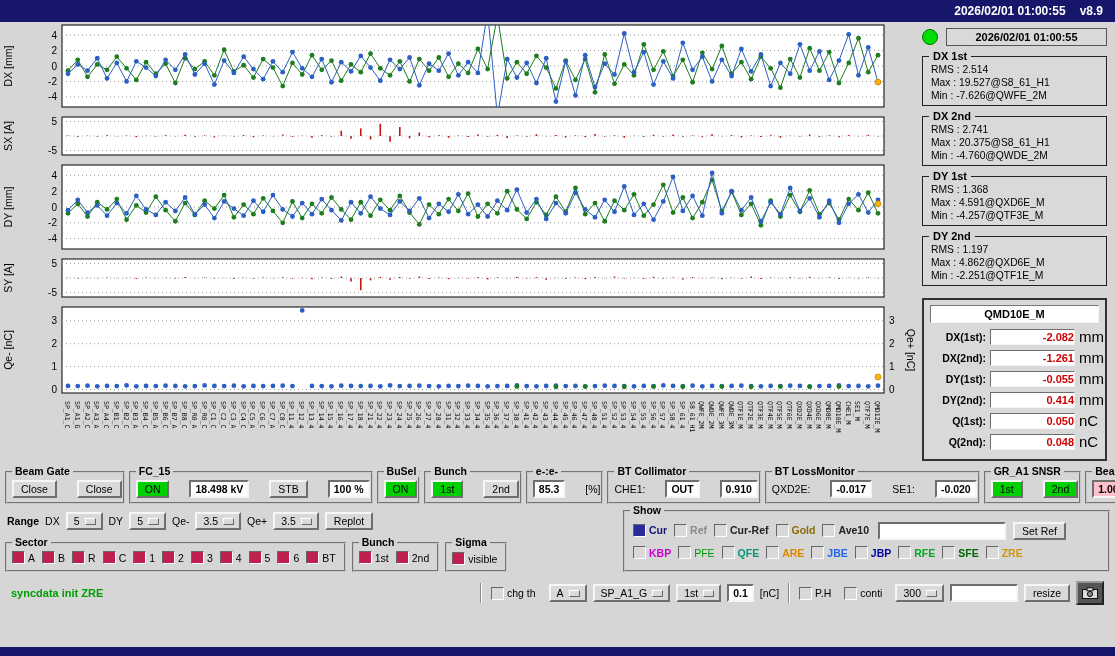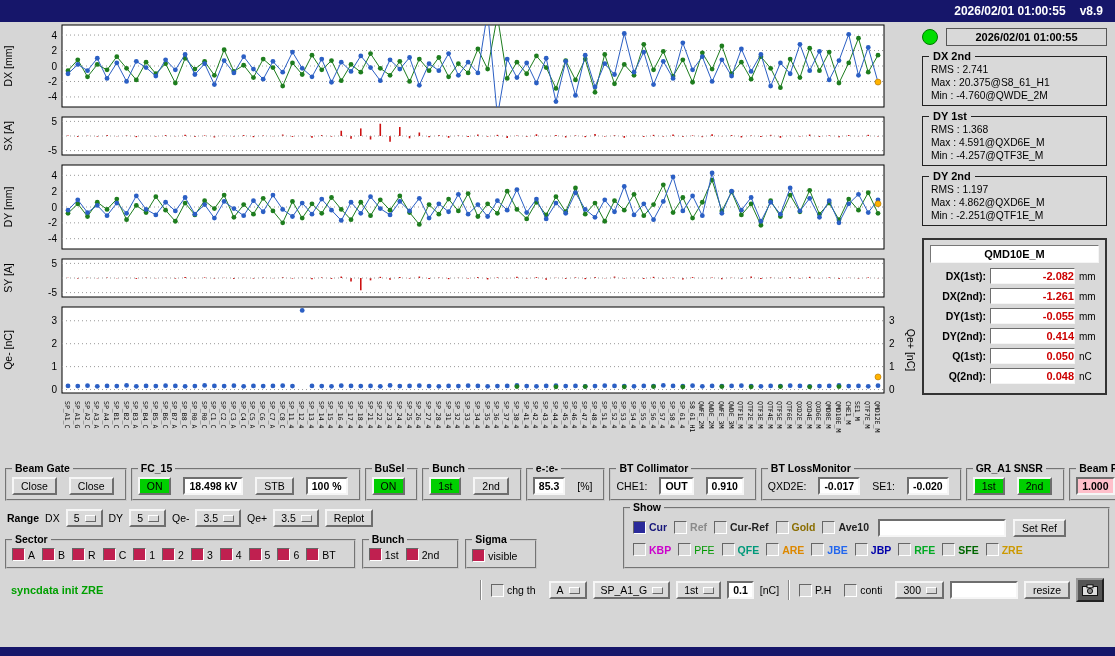--- a/index.html
+++ b/index.html
@@ -25,39 +25,39 @@
   .statbox{position:relative;border:1px solid #222;background:#d9d9d9;margin:10px 0 6px 0;padding:6px 6px 3px 8px;}
   .statbox .stitle{position:absolute;top:-7px;left:6px;background:#d6d6d6;padding:0 4px;font-weight:bold;font-size:11px;}
   .statline{font-size:10.3px;padding:1px 0;white-space:nowrap;}
   .monbox{border:2px solid #333;background:#d9d9d9;padding:5px 6px;margin-top:12px;}
   .montitle{background:#fff;border:1px solid #777;border-right-color:#f5f5f5;border-bottom-color:#f5f5f5;
     text-align:center;font-weight:bold;padding:2px 0;margin-bottom:5px;}
   .monrow{display:flex;align-items:center;gap:4px;margin:4px 0;}
   .monlabel{width:56px;text-align:right;font-size:10.5px;font-weight:bold;white-space:nowrap;}
   .monval{flex:1;background:#fff;border:1px solid #6e6e6e;border-right-color:#f5f5f5;border-bottom-color:#f5f5f5;
     color:#cc0000;font-weight:bold;text-align:right;padding:1px 0;}
-  .monunit{width:20px;font-size:10px;}
+  .monunit{width:20px;font-size:15px;}
   .btn{display:inline-block;padding:1px 7px;font-size:10.5px;background:#d9d9d9;
     border-top:2px solid #f6f6f6;border-left:2px solid #f6f6f6;border-right:2px solid #6e6e6e;border-bottom:2px solid #6e6e6e;
     white-space:nowrap;cursor:default;}
   .btn.green{background:#00cf00;}
   .disp{display:inline-block;padding:1px 4px;font-size:10.5px;font-weight:bold;background:#fff;
     border-top:2px solid #6e6e6e;border-left:2px solid #6e6e6e;border-right:2px solid #f6f6f6;border-bottom:2px solid #f6f6f6;
     white-space:nowrap;}
   .disp.pink{background:#ffc0cb;}
   .opt{display:inline-block;position:relative;padding:1px 21px 1px 6px;font-size:10.5px;background:#d9d9d9;
     border-top:2px solid #f6f6f6;border-left:2px solid #f6f6f6;border-right:2px solid #6e6e6e;border-bottom:2px solid #6e6e6e;
     white-space:nowrap;cursor:default;}
   .opt::after{content:'';position:absolute;right:5px;top:50%;margin-top:-3px;width:9px;height:5px;background:#d9d9d9;
     border-top:1px solid #fff;border-left:1px solid #fff;border-right:1px solid #666;border-bottom:1px solid #666;}
   .cb{width:11px;height:11px;display:inline-block;flex:none;background:#d9d9d9;
     border-top:1px solid #666;border-left:1px solid #666;border-right:1px solid #fff;border-bottom:1px solid #fff;}
   .cbitem{display:inline-flex;align-items:center;gap:3px;margin-right:7px;cursor:default;}
-  .frame{position:relative;border:2px groove #c8c8c8;padding:7px 11px 4px 5px;display:inline-flex;
-    align-items:center;gap:12px;vertical-align:top;}
+  .frame{position:relative;border:2px groove #c8c8c8;padding:7px 1px 4px 5px;display:inline-flex;
+    align-items:center;gap:20px;vertical-align:top;}
   .flabel{position:absolute;top:-8px;left:5px;background:#d6d6d6;padding:0 3px;font-size:10.5px;font-weight:bold;white-space:nowrap;}
   .lbl{font-size:10.5px;white-space:nowrap;}
   
   .controls{padding:2px 5px 0 5px;}
   .ctl-row1{display:flex;gap:4px;align-items:stretch;margin-top:8px;}
   .midrows{display:flex;margin-top:6px;gap:6px;}
   .midleft{width:612px;}
   .rangerow{display:flex;align-items:center;gap:6px;padding:2px 0 4px 2px;}
   .row3{display:flex;gap:6px;margin-top:8px;}
   .showframe{flex:1;position:relative;border:2px groove #c8c8c8;padding:8px 6px 4px 8px;}
@@ -876,20 +876,26 @@
       </div>
   </div>
 
   <div class="rightpanel">
     <div class="ledrow">
       <span class="led"></span>
       <span class="tsbox">2026/02/01 01:00:55</span>
     </div>
     <div id="statboxes">
         <div class="statbox">
+          <div class="stitle">DX 1st</div>
+          <div class="statline">RMS : 2.514</div>
+          <div class="statline">Max : 19.527@S8_61_H1</div>
+          <div class="statline">Min : -7.626@QWFE_2M</div>
+        </div>
+        <div class="statbox">
           <div class="stitle">DX 2nd</div>
           <div class="statline">RMS : 2.741</div>
           <div class="statline">Max : 20.375@S8_61_H1</div>
           <div class="statline">Min : -4.760@QWDE_2M</div>
         </div>
         <div class="statbox">
           <div class="stitle">DY 1st</div>
           <div class="statline">RMS : 1.368</div>
           <div class="statline">Max : 4.591@QXD6E_M</div>
           <div class="statline">Min : -4.257@QTF3E_M</div>

